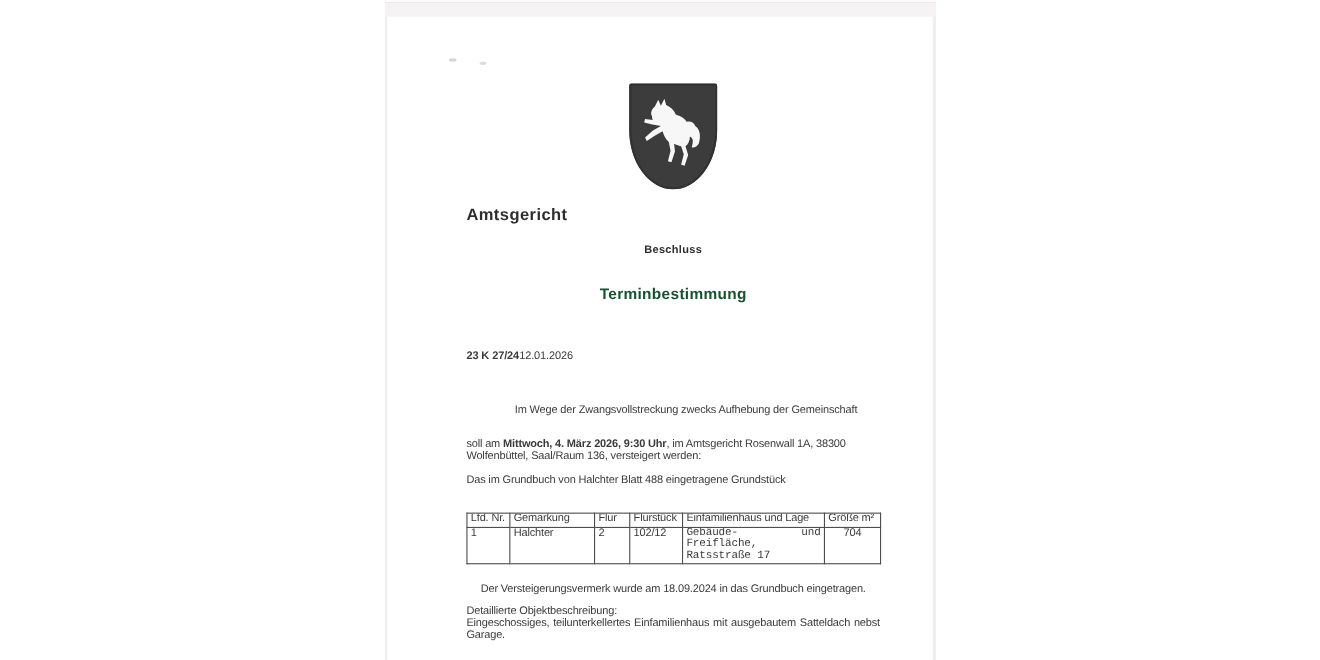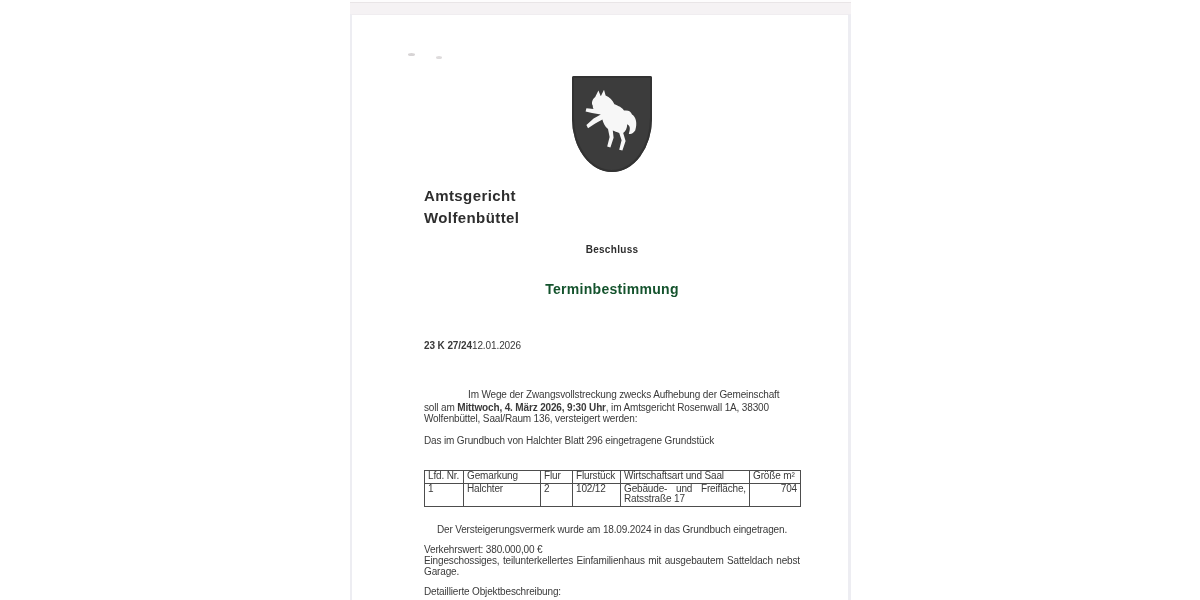--- a/index.html
+++ b/index.html
@@ -92,21 +92,21 @@
     letter-spacing: -0.1px;
   }
   .case-no { font-weight: bold; }
 
   p.body {
     font-size: 10px;
     line-height: 11px;
     letter-spacing: -0.15px;
   }
   .p1 { margin-top: 38px; padding-left: 44px; }
-  .p2 { margin-top: 2px; }
+  .p2 { margin-top: 20px; }
   .p3 { margin-top: 11px; }
   .p4 { margin-top: 17px; text-align: center; }
   .p5 { margin-top: 9px; }
   .p6-label { margin-top: 9px; }
   .p6-text { margin-top: 0; text-align: justify; }
 
   table.property {
     margin-top: 24px;
     width: 376px;
     table-layout: fixed;
@@ -118,22 +118,22 @@
     font-weight: normal;
     text-align: left;
     vertical-align: top;
     padding: 0 3px 1px 3px;
     line-height: 10.5px;
     letter-spacing: -0.15px;
     overflow: hidden;
   }
   table.property th { height: 12px; white-space: nowrap; }
   table.property td { height: 23px; }
-  table.property td.wirtschaft { text-align: justify; }
-  table.property td.groesse { text-align: right; }
+  table.property td.wirtschaft { text-align: justify; font-family: Liberation Mono, monospace; }
+  table.property td.groesse { text-align: center; }
 </style>
 </head>
 <body>
 
 <div class="stage">
   <div class="doc-column">
     <div class="prev-page"></div>
     <div class="page-gap"></div>
 
     <div class="page">
@@ -160,67 +160,65 @@
             C31,50 29,45 28,41
             L19,46 L10,52 L8,48 L17,40
             L26,35
             L15,33 L7,31 L8,27 L17,28
             C16,27 16,25 16,24 Z"></path>
         </svg>
       </div>
 
       <div class="court-name">
         <div>Amtsgericht</div>
-        <div>Wolfenbüttel</div>
       </div>
 
       <div class="doc-type">Beschluss</div>
       <div class="doc-subtitle">Terminbestimmung</div>
 
       <div class="case-row">
         <span class="case-no">23 K 27/24</span>
         <span class="doc-date">12.01.2026</span>
       </div>
 
       <p class="body p1">Im Wege der Zwangsvollstreckung zwecks Aufhebung der Gemeinschaft</p>
 
       <p class="body p2"><span>soll am </span><b>Mittwoch, 4. März 2026, 9:30 Uhr</b><span>, im Amtsgericht Rosenwall 1A, 38300 Wolfenbüttel, Saal/Raum 136, versteigert werden:</span></p>
 
-      <p class="body p3">Das im Grundbuch von Halchter Blatt 296 eingetragene Grundstück</p>
+      <p class="body p3">Das im Grundbuch von Halchter Blatt 488 eingetragene Grundstück</p>
 
       <table class="property">
         <colgroup>
           <col style="width:39px">
             <col style="width:77px">
             <col style="width:32px">
           <col style="width:48px">
             <col style="width:129px">
             <col style="width:51px">
         </colgroup>
         <thead>
           <tr>
             <th>Lfd. Nr.</th>
             <th>Gemarkung</th>
             <th>Flur</th>
             <th>Flurstück</th>
-            <th>Wirtschaftsart und Saal</th>
+            <th>Einfamilienhaus und Lage</th>
             <th>Größe m²</th>
           </tr>
         </thead>
         <tbody>
           <tr>
             <td>1</td>
             <td>Halchter</td>
             <td>2</td>
             <td>102/12</td>
             <td class="wirtschaft">Gebäude- und Freifläche, Ratsstraße 17</td>
             <td class="groesse">704</td>
           </tr>
         </tbody>
       </table>
 
       <p class="body p4">Der Versteigerungsvermerk wurde am 18.09.2024 in das Grundbuch eingetragen.</p>
-      <p class="body p5">Verkehrswert: 380.000,00 €</p>
+      <p class="body p6-label">Detaillierte Objektbeschreibung:</p>
       <p class="body p6-text">Eingeschossiges, teilunterkellertes Einfamilienhaus mit ausgebautem Satteldach nebst Garage.</p>
-      <p class="body p6-label">Detaillierte Objektbeschreibung:</p>
     </div>
   </div>
 </div>
 
 </body></html>

